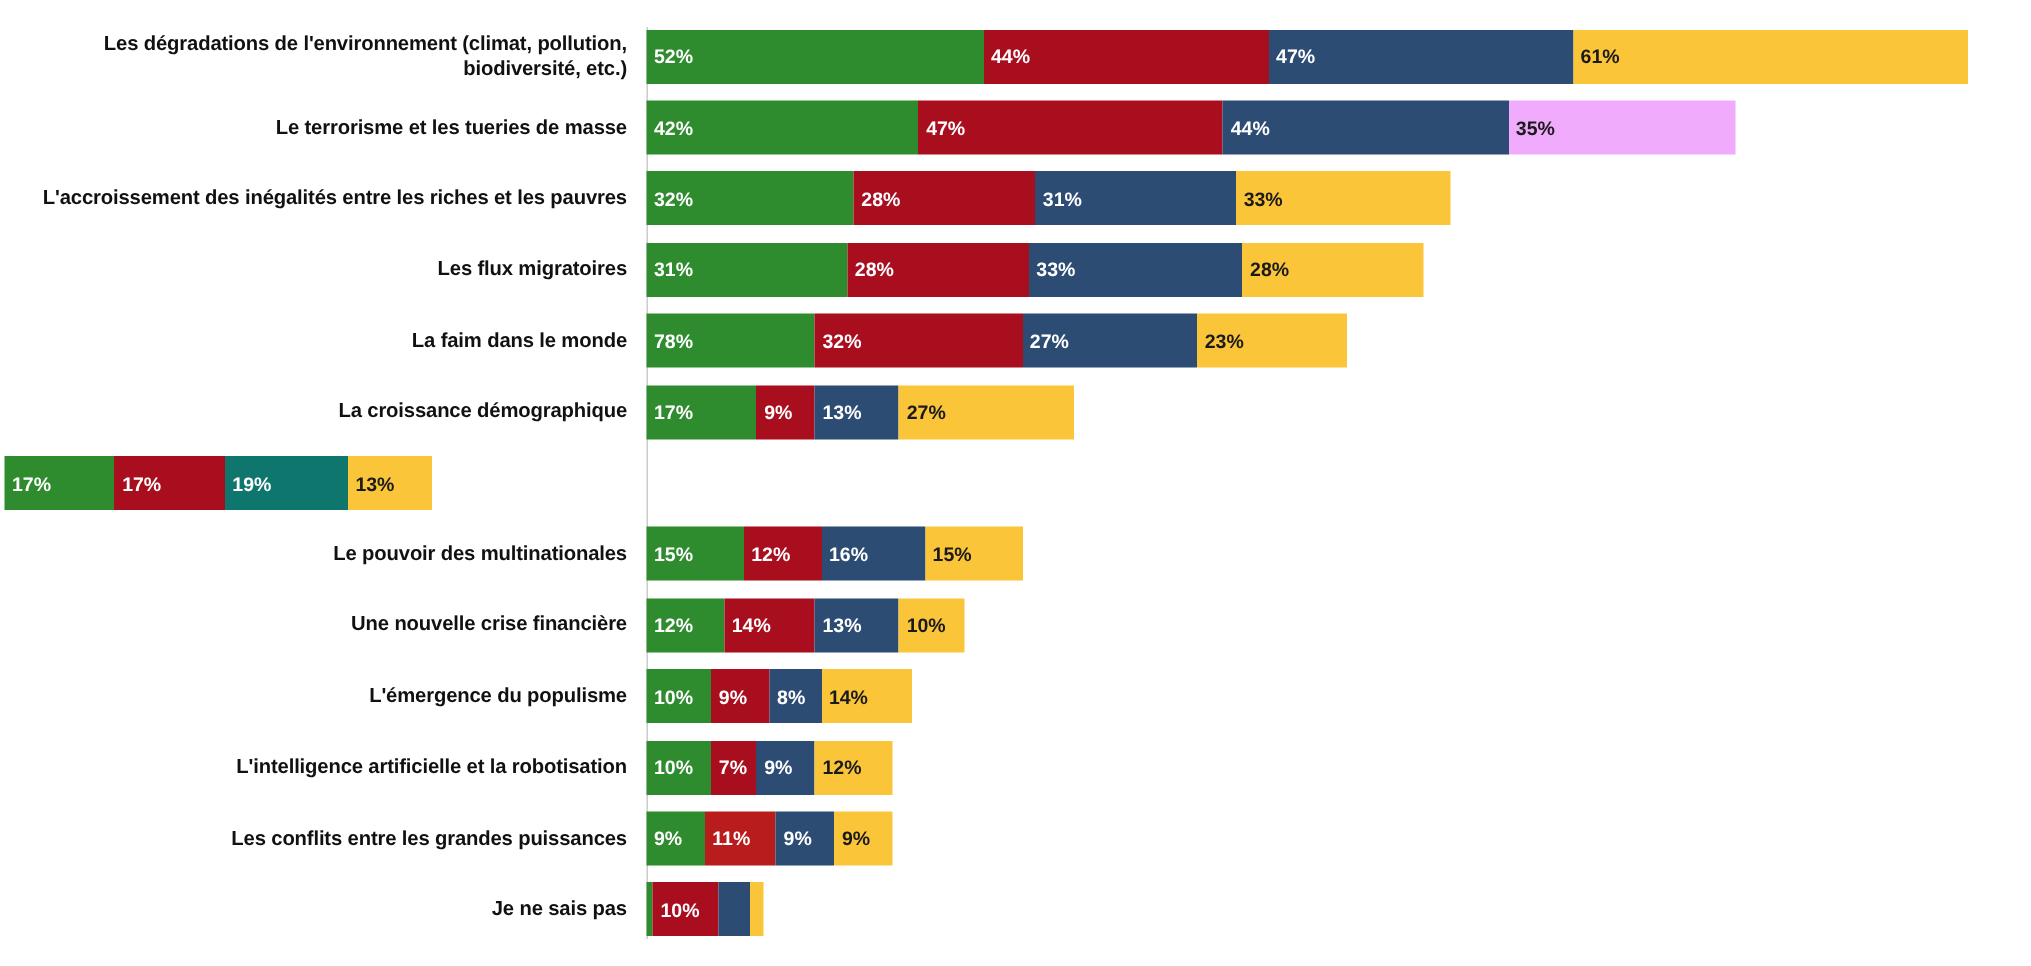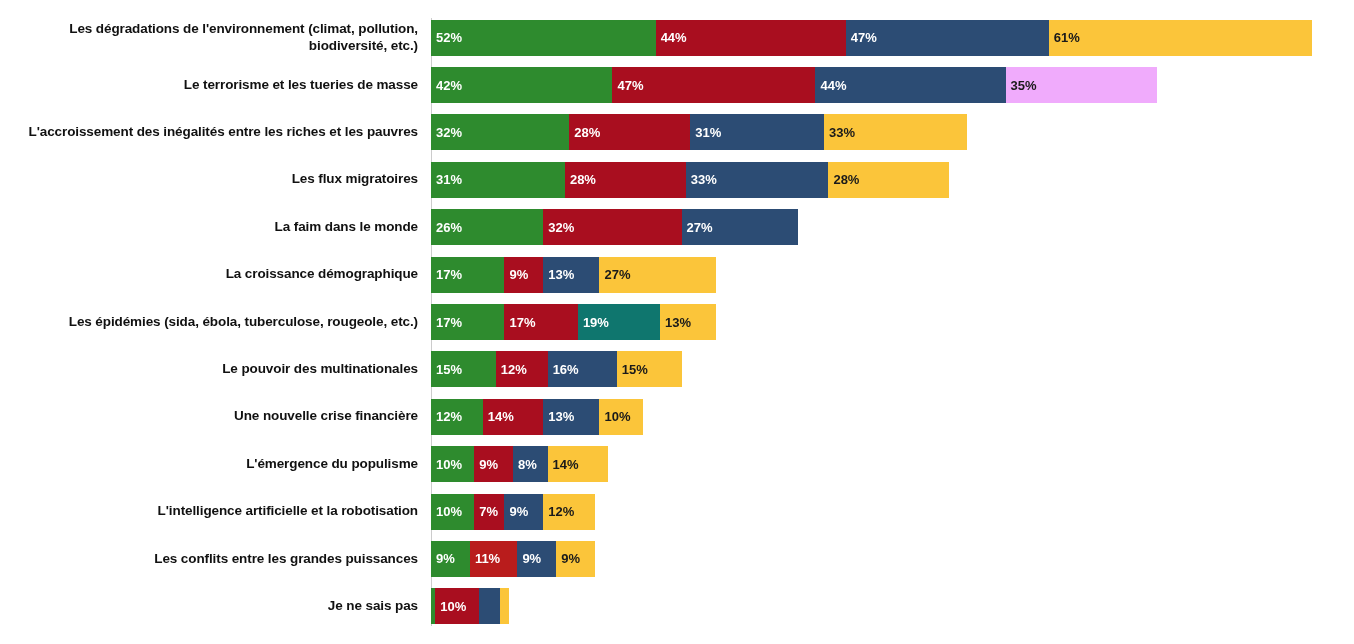--- a/index.html
+++ b/index.html
@@ -161,28 +161,31 @@
               <span class="seg-label">28%</span>
             </div>
           </div>
         </div>
       </div>
       <div class="row">
         <div class="row-label">La faim dans le monde</div>
         <div class="bar-wrap">
           <div class="bar">
             <div class="seg light" style="background: rgb(46, 139, 46); width: 112.32px;">
-              <span class="seg-label">26%</span>
+              <span class="seg-label">78%</span>
             </div>
             <div class="seg light" style="background: rgb(169, 14, 31); width: 138.24px;">
               <span class="seg-label">32%</span>
             </div>
             <div class="seg light" style="background: rgb(44, 76, 116); width: 116.64px;">
               <span class="seg-label">27%</span>
             </div>
+            <div class="seg dark" style="background: rgb(251, 197, 58); width: 99.36px;">
+              <span class="seg-label">23%</span>
+            </div>
           </div>
         </div>
       </div>
       <div class="row">
         <div class="row-label">La croissance démographique</div>
         <div class="bar-wrap">
           <div class="bar">
             <div class="seg light" style="background: rgb(46, 139, 46); width: 73.44px;">
               <span class="seg-label">17%</span>
             </div>
@@ -192,21 +195,20 @@
             <div class="seg light" style="background: rgb(44, 76, 116); width: 56.16px;">
               <span class="seg-label">13%</span>
             </div>
             <div class="seg dark" style="background: rgb(251, 197, 58); width: 116.64px;">
               <span class="seg-label">27%</span>
             </div>
           </div>
         </div>
       </div>
       <div class="row">
-        <div class="row-label">Les épidémies (sida, ébola, tuberculose, rougeole, etc.)</div>
         <div class="bar-wrap">
           <div class="bar">
             <div class="seg light" style="background: rgb(46, 139, 46); width: 73.44px;">
               <span class="seg-label">17%</span>
             </div>
             <div class="seg light" style="background: rgb(169, 14, 31); width: 73.44px;">
               <span class="seg-label">17%</span>
             </div>
             <div class="seg light" style="background: #0f766e; width: 82.08px;">
               <span class="seg-label">19%</span>

